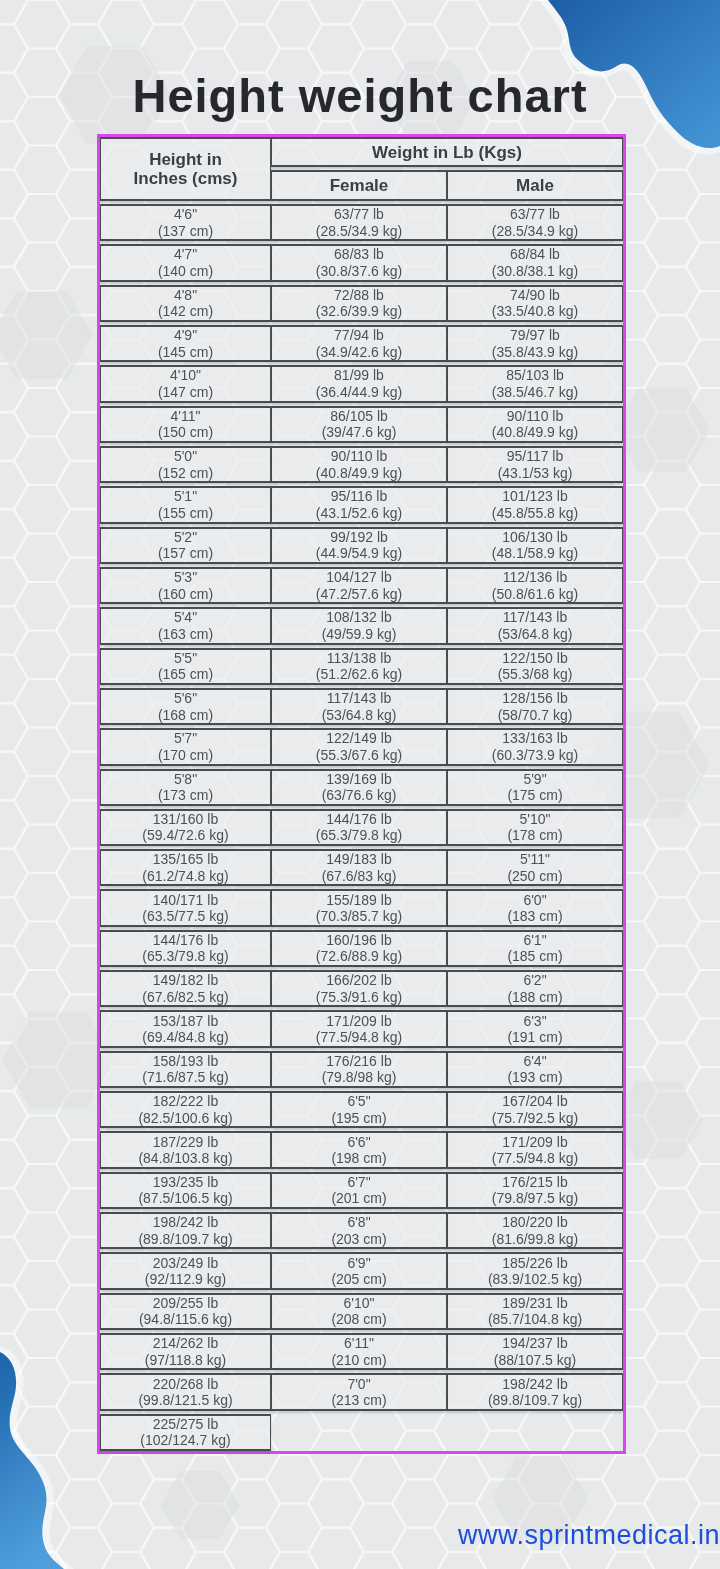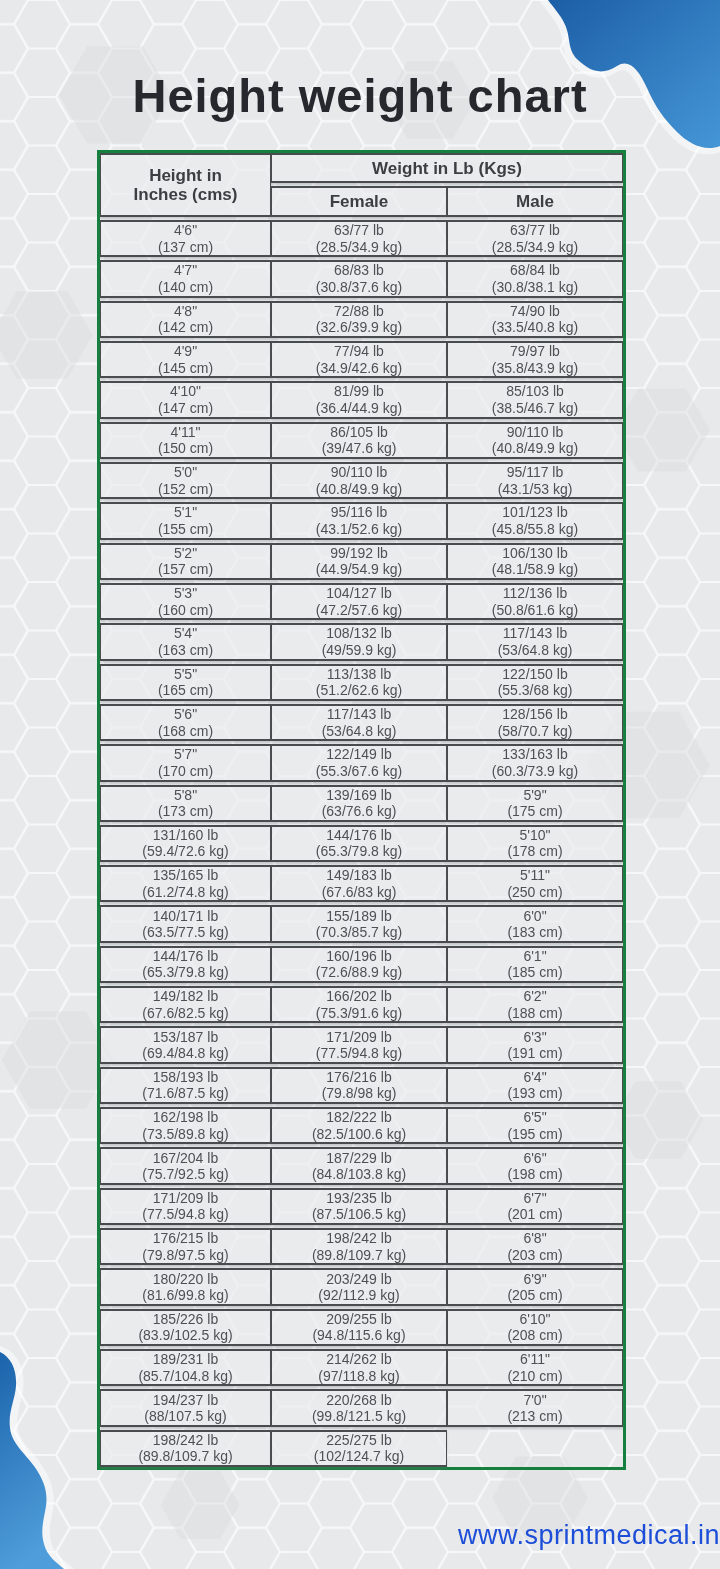--- a/index.html
+++ b/index.html
@@ -20,24 +20,24 @@
     text-align: center;
     font-size: 47px;
     font-weight: 800;
     letter-spacing: 1px;
     color: #26282e;
     z-index: 2;
   }
 
   .hw-table {
     position: absolute;
-    left: 97px; top: 150px;
+    left: 97px; top: 134px;
     width: 529px; height: 1320px;
     box-sizing: border-box;
-    border: 3px solid #15803d;
+    border: 3px solid #d946ef;
     display: grid;
     grid-template-columns: 171px 1fr 1fr;
     grid-template-rows: 30px 31px repeat(31, 1fr);
     row-gap: 3px;
     column-gap: 0;
     z-index: 2;
   }
   .cell {
     box-sizing: border-box;
     border: 2px solid #494c4e;
@@ -419,24 +419,20 @@
   <div class="cell">
     <div>176/216 lb</div>
     <div>(79.8/98 kg)</div>
   </div>
 
   <div class="cell">
     <div>6'4"</div>
     <div>(193 cm)</div>
   </div>
   <div class="cell">
-    <div>162/198 lb</div>
-    <div>(73.5/89.8 kg)</div>
-  </div>
-  <div class="cell">
     <div>182/222 lb</div>
     <div>(82.5/100.6 kg)</div>
   </div>
 
   <div class="cell">
     <div>6'5"</div>
     <div>(195 cm)</div>
   </div>
   <div class="cell">
     <div>167/204 lb</div>

